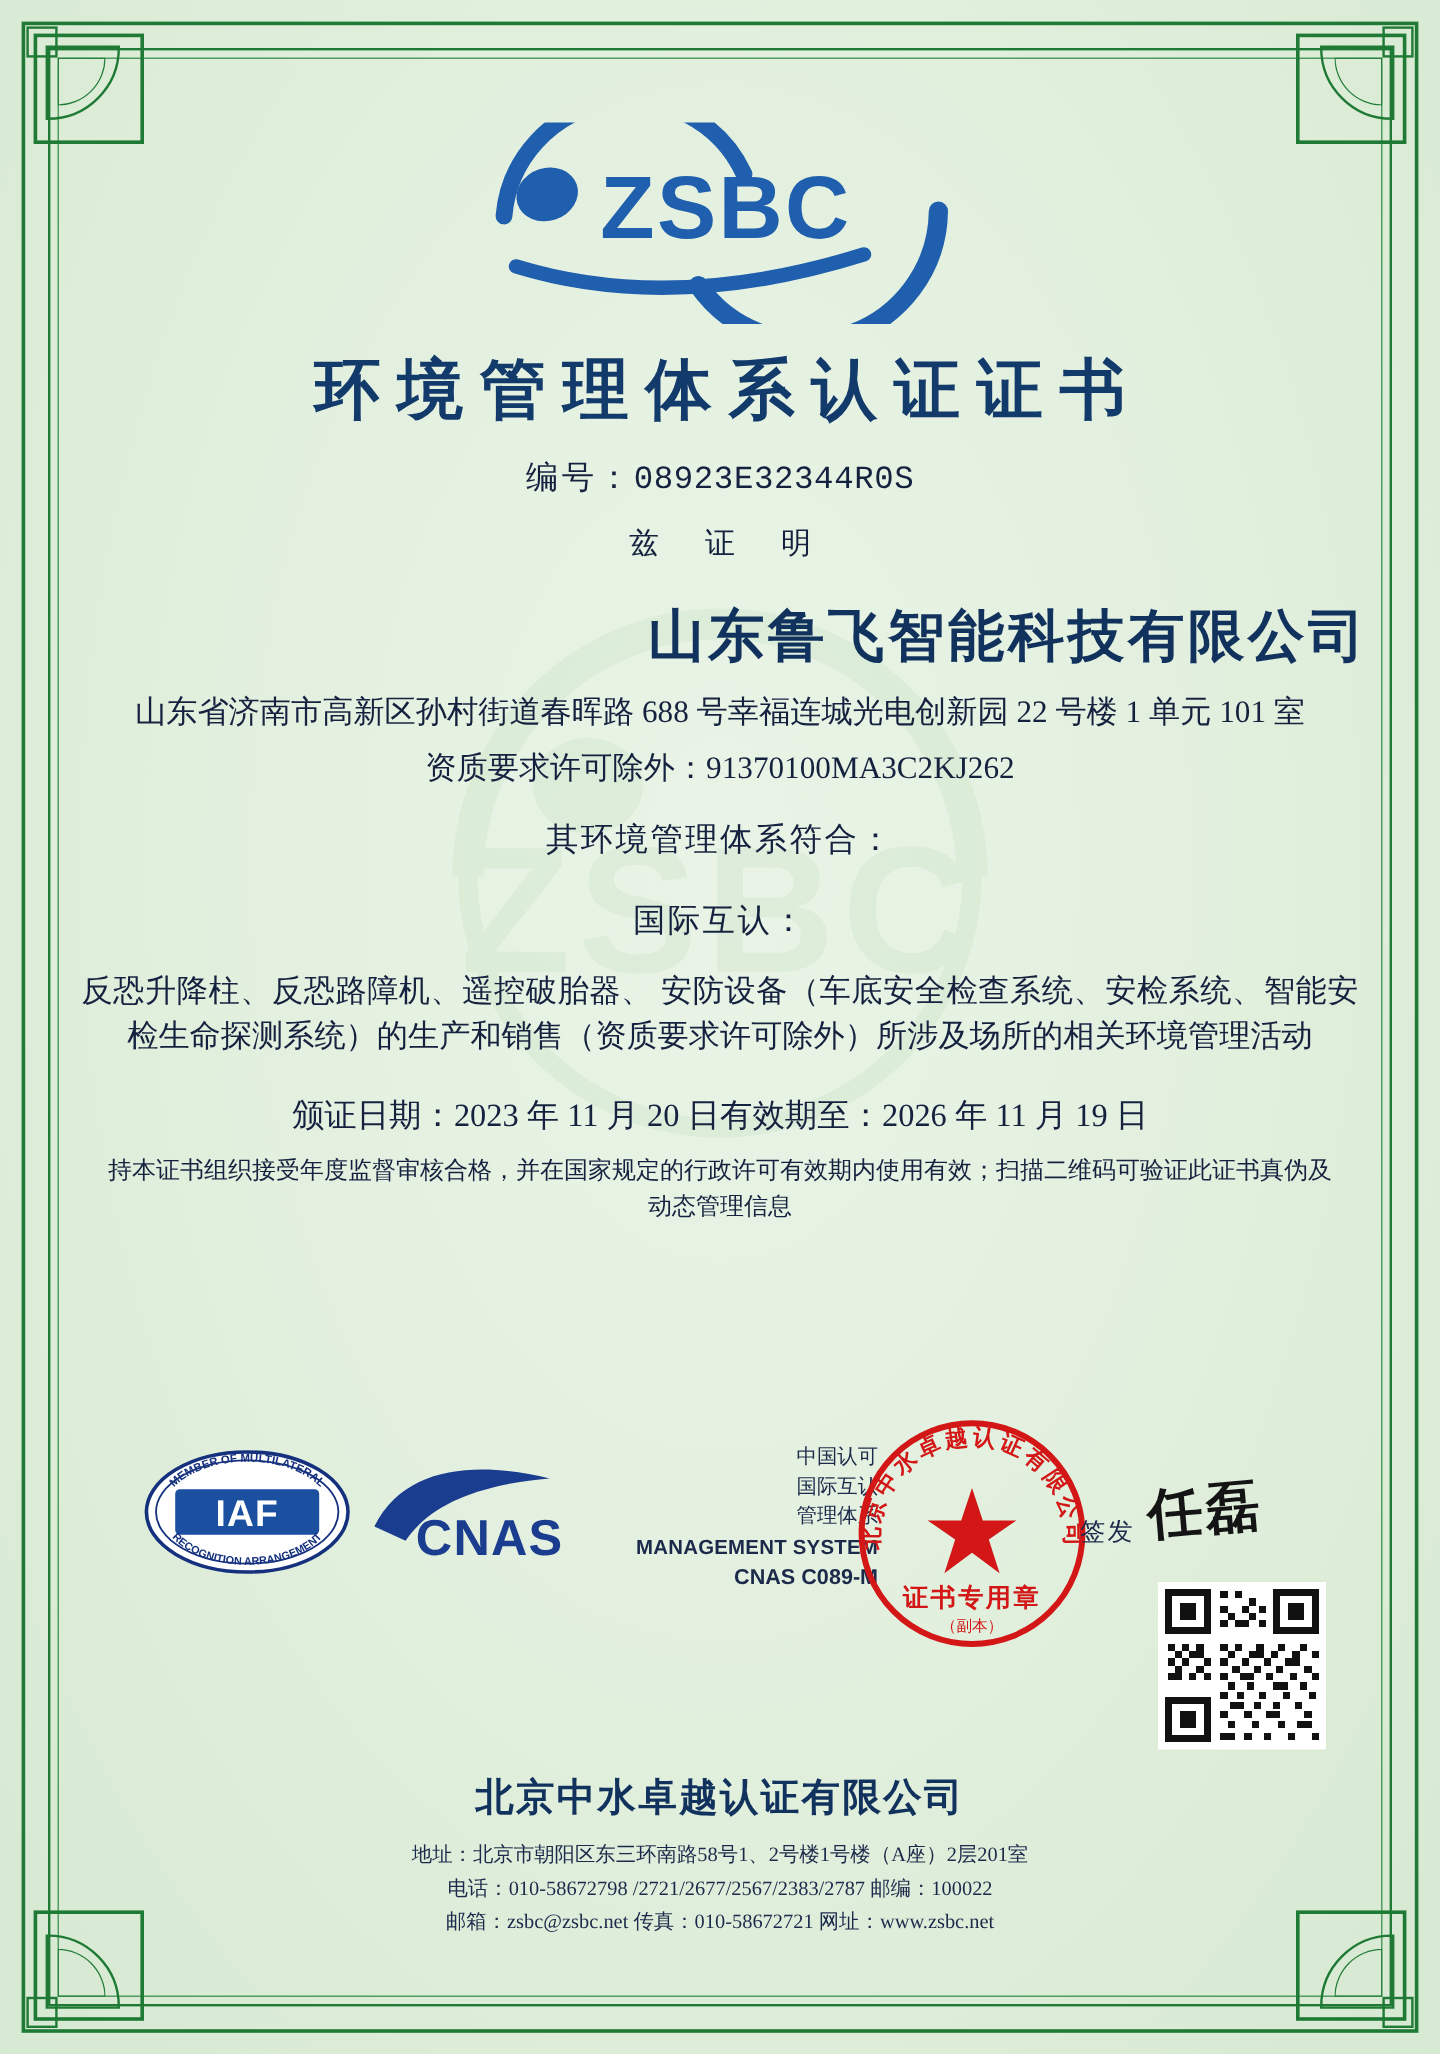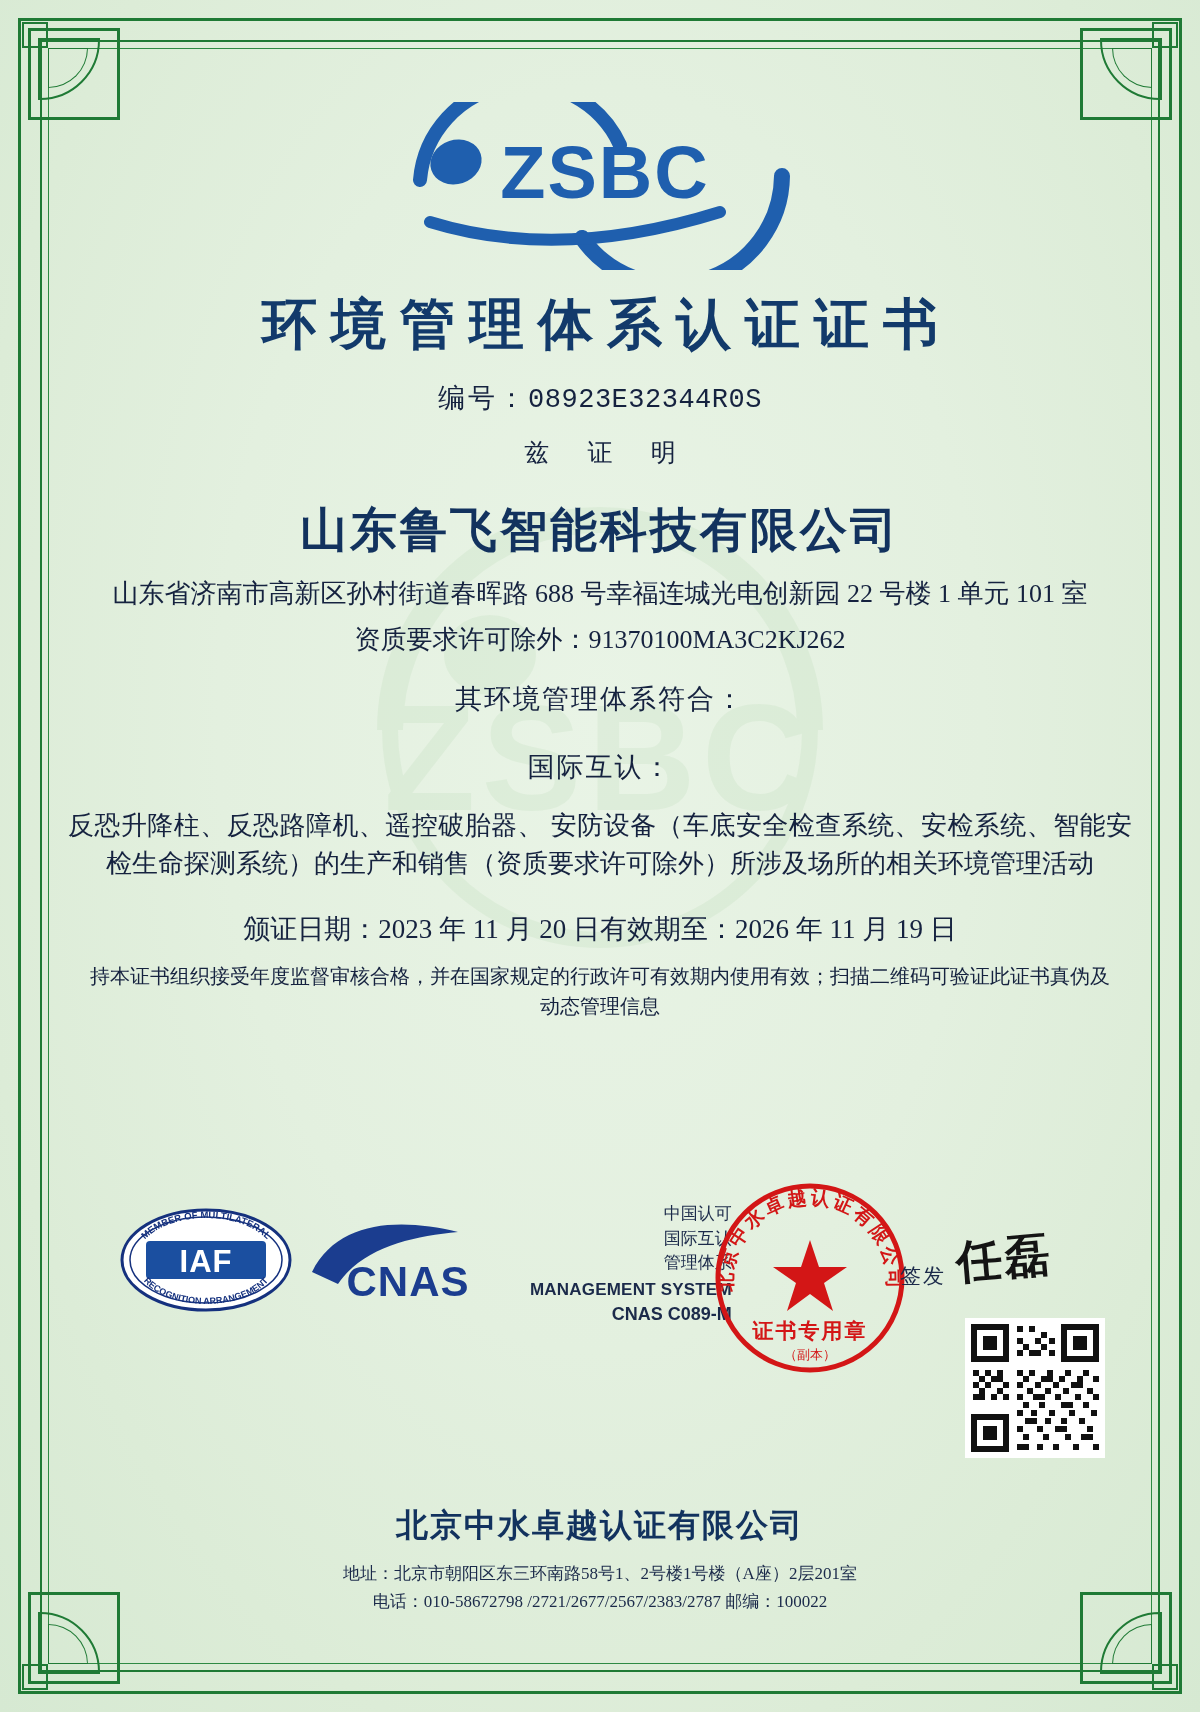--- a/index.html
+++ b/index.html
@@ -115,20 +115,21 @@
     letter-spacing: 16px;
     text-indent: 16px;
     color: #15223f;
   }
   .company {
     margin-top: 30px;
     font-size: 47px;
     font-weight: 700;
     letter-spacing: 3px;
     color: #12325e;
+    text-align: right;
   }
   .address {
     margin-top: 14px;
     font-size: 26px;
     line-height: 1.4;
     color: #15223f;
     padding: 0 40px;
   }
   .credit-code {
     margin-top: 10px;
@@ -490,16 +491,17 @@
         </g>
       </svg>
     </div>
   </div>
 
   <div class="footer">
     <div class="issuer">北京中水卓越认证有限公司</div>
     <div class="foot-lines">
       <div>地址：北京市朝阳区东三环南路58号1、2号楼1号楼（A座）2层201室</div>
       <div>电话：010-58672798 /2721/2677/2567/2383/2787   邮编：100022</div>
+      <div>邮箱：zsbc@zsbc.net   传真：010-58672721   网址：www.zsbc.net</div>
     </div>
   </div>
 
 </div>
 
 </body></html>

